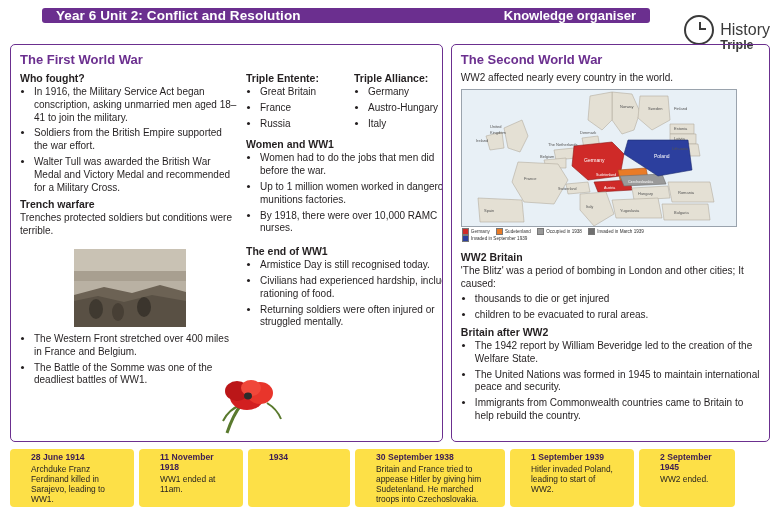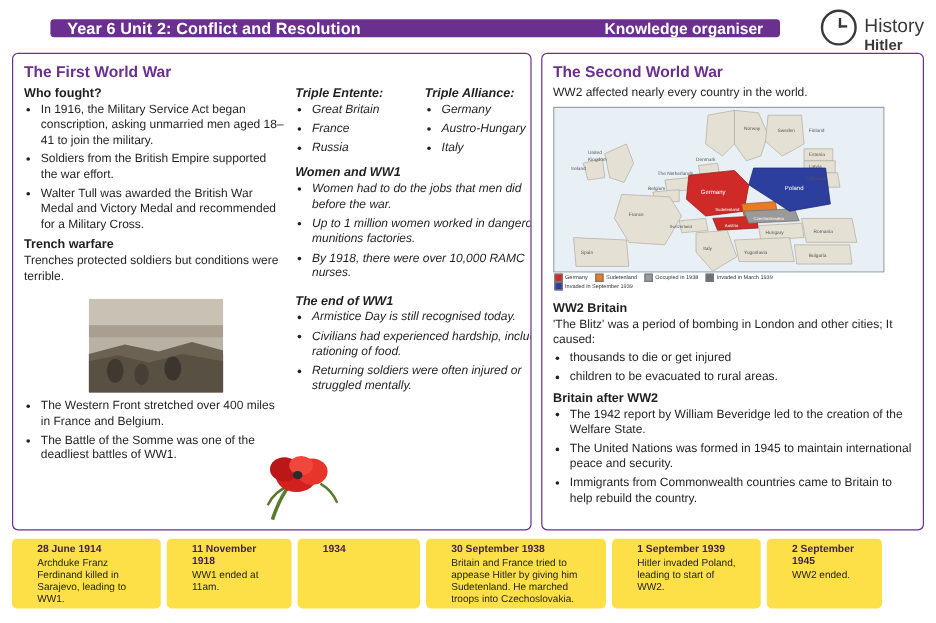--- a/index.html
+++ b/index.html
@@ -17,21 +17,21 @@
   .page {
     position: relative;
     width: 780px;
     height: 519px;
     box-sizing: border-box;
     padding: 8px 10px;
   }
   
   .header {
     display: flex;
-    align-items: center;
+    align-items: flex-start;
     height: 30px;
     padding-left: 32px;
   }
   .header-bar {
     flex: 1;
     background: #6b2f8f;
     color: #ffffff;
     display: flex;
     align-items: center;
     justify-content: space-between;
@@ -241,21 +241,21 @@
 
   <div class="header">
     <div class="header-bar">
       <span class="header-title">Year 6 Unit 2: Conflict and Resolution</span>
       <span class="header-right">Knowledge organiser</span>
     </div>
     <div class="brand">
       <div class="brand-logo"></div>
       <div class="brand-text">
         <div class="l1">History</div>
-        <div class="l2">Hitler</div>
+        <div class="l2">Triple</div>
       </div>
     </div>
   </div>
 
   <div class="body-row">
 
     <div class="panel panel-left">
       <div class="panel-h">The First World War</div>
 
       <div class="cols">
@@ -284,21 +284,21 @@
               <rect x="0" y="22" width="112" height="10" fill="#a89f90"></rect>
             </svg>
           </div>
 
           <ul>
             <li>The Western Front stretched over 400 miles in France and Belgium.</li>
             <li>The Battle of the Somme was one of the deadliest battles of WW1.</li>
           </ul>
         </div>
 
-        <div style="width:218px;font-style:italic;">
+        <div style="width:218px;">
           <div class="cols">
             <div class="col-b">
               <div class="sub-h">Triple Entente:</div>
               <ul>
                 <li>Great Britain</li>
                 <li>France</li>
                 <li>Russia</li>
               </ul>
             </div>
             <div class="col-c">

